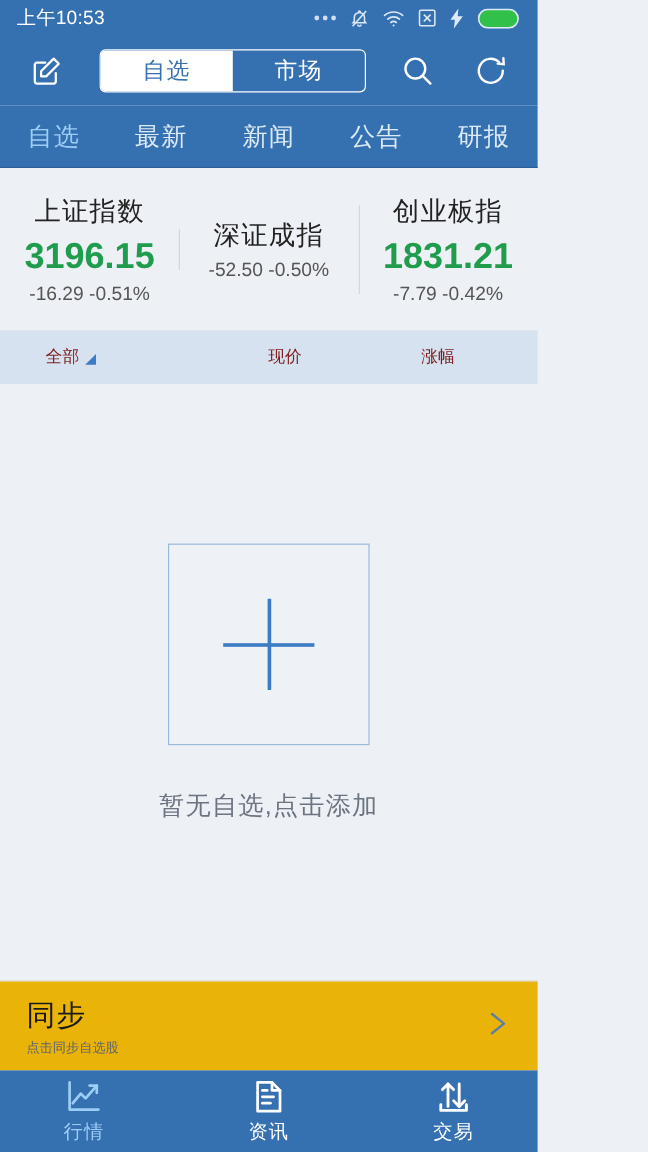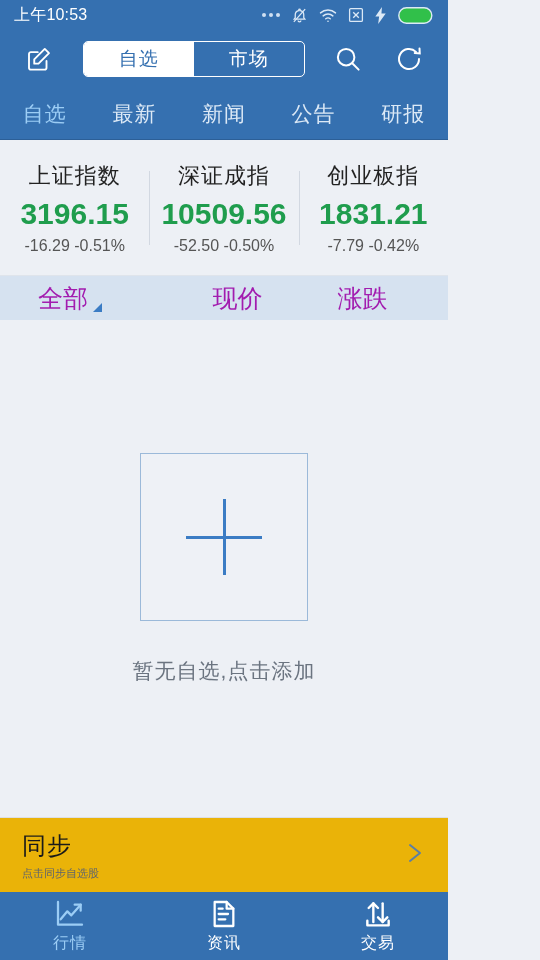--- a/index.html
+++ b/index.html
@@ -64,21 +64,21 @@
     content:""; position:absolute; left:0; top:14px; bottom:14px;
     width:1px; background:#d2d8e1;
   }
   .idx-name{ font-size:22px; color:#222222; letter-spacing:1px; }
   .idx-value{ font-size:30px; font-weight:bold; color:#1f9d4d; margin-top:6px; }
   .idx-chg{ font-size:16px; color:#555555; margin-top:6px; }
 
   
   .colhdr{
     flex:0 0 44px; background:#d6e2f0; display:flex; align-items:center;
-    font-size:25px; color:#a21caf;
+    font-size:14px; color:#7f1d1d;
   }
   .col-all{ width:170px; padding-left:38px; display:flex; align-items:flex-end; gap:5px; }
   .tri{
     width:0;height:0;border-left:9px solid transparent;
     border-bottom:9px solid #3b7cc4; margin-bottom:3px;
   }
   .col{ text-align:center; }
   .col-price{ width:135px; }
   .col-chg{ width:115px; }
   .col-pct{ width:120px; }
@@ -208,37 +208,36 @@
   </div>
 
   <div class="indices">
     <div class="index">
       <div class="idx-name">上证指数</div>
       <div class="idx-value">3196.15</div>
       <div class="idx-chg">-16.29 -0.51%</div>
     </div>
     <div class="index">
       <div class="idx-name">深证成指</div>
-      <div class="idx-value">10509.56</div>
       <div class="idx-chg">-52.50 -0.50%</div>
     </div>
     <div class="index">
       <div class="idx-name">创业板指</div>
       <div class="idx-value">1831.21</div>
       <div class="idx-chg">-7.79 -0.42%</div>
     </div>
   </div>
 
   <div class="colhdr">
     <div class="col-all">
       <span>全部</span>
       <span class="tri"></span>
     </div>
     <div class="col col-price">现价</div>
-    <div class="col col-chg">涨跌</div>
+    <div class="col col-pct">涨幅</div>
   </div>
 
   <div class="content">
     <div class="addbox">
       <div class="plus"></div>
     </div>
     <div class="empty-text">暂无自选,点击添加</div>
   </div>
 
   <div class="sync">

